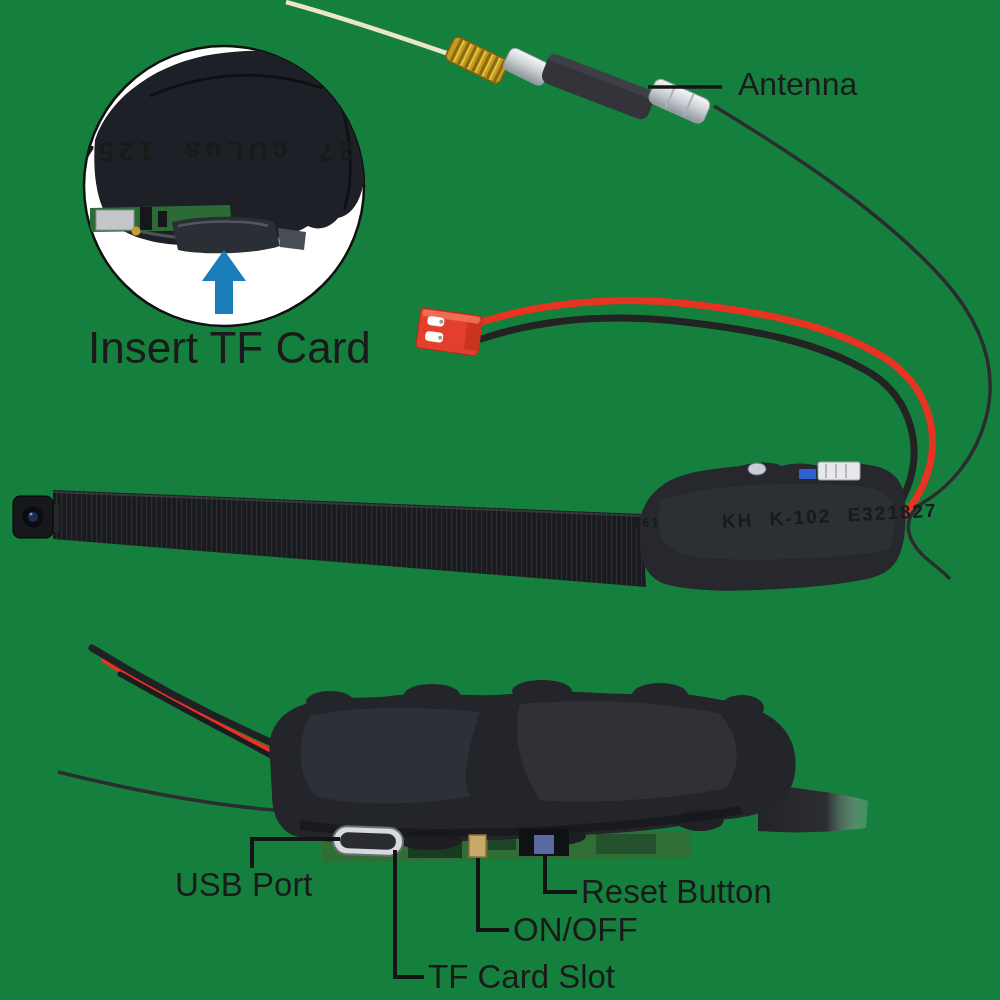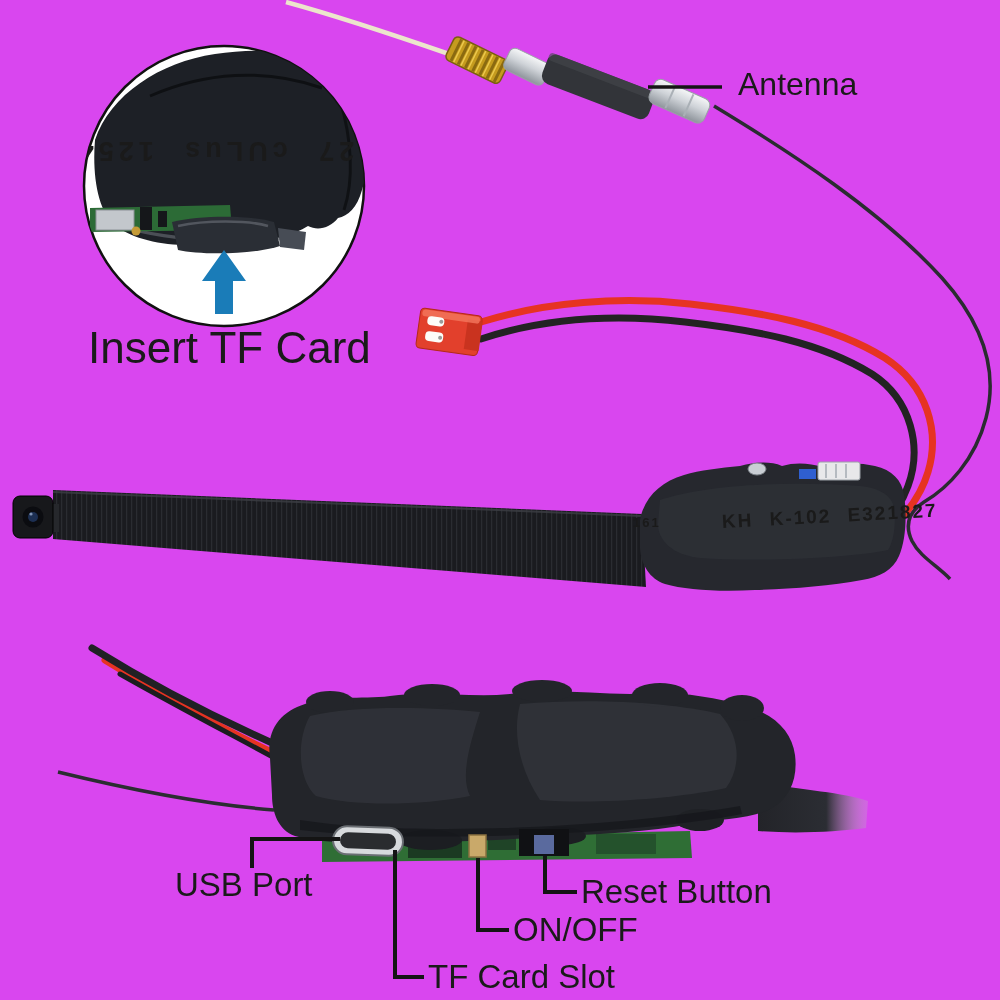--- a/index.html
+++ b/index.html
@@ -1,16 +1,16 @@
 <!DOCTYPE html>
 <html><head>
 <meta charset="utf-8">
 <style>
   html,body{margin:0;padding:0;background:#ffffff;}
-  .stage{width:1000px;height:1000px;position:relative;background:#d946ef;overflow:hidden;}
+  .stage{width:1000px;height:1000px;position:relative;background:#15803d;overflow:hidden;}
   svg{display:block;}
   text{font-family:"Liberation Sans", sans-serif; fill:#1a1a1a;}
   .callout{font-size:33px;}
   .caption{font-size:44px;}
   .antenna-label{font-size:32px;}
   .marking{font-family:"Liberation Sans", sans-serif; font-weight:bold;}
 </style>
 </head>
 <body>
 

